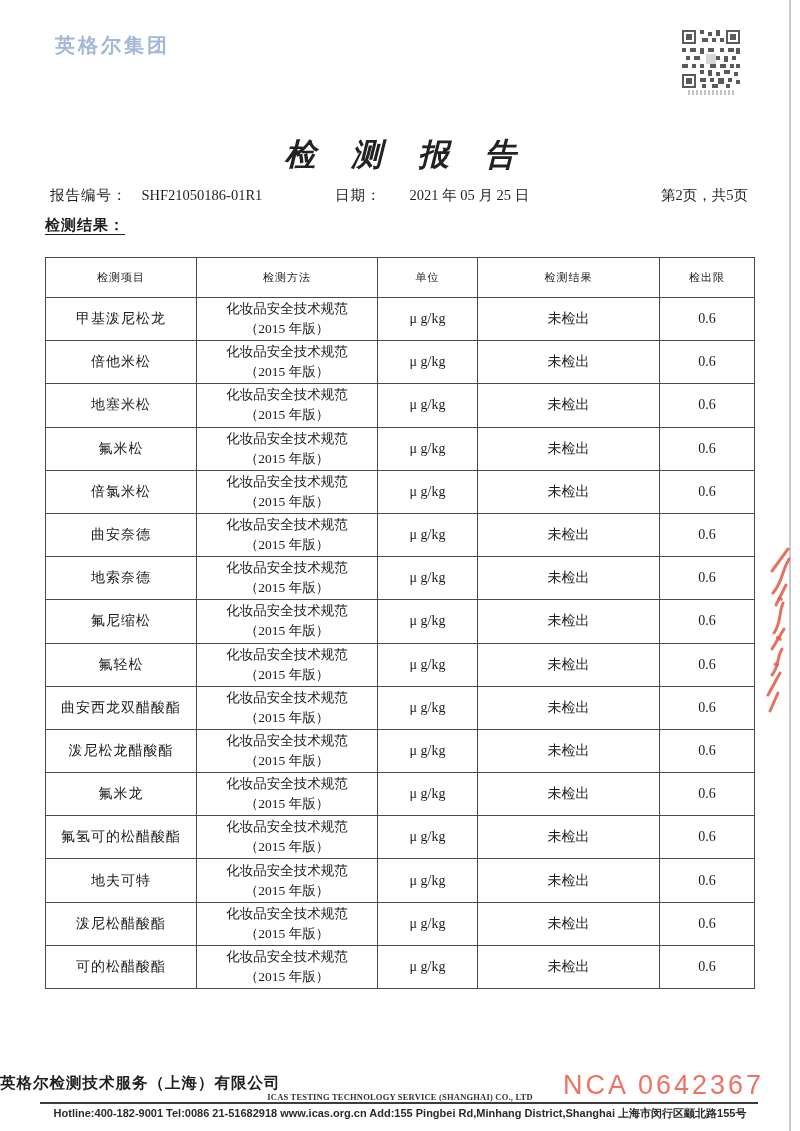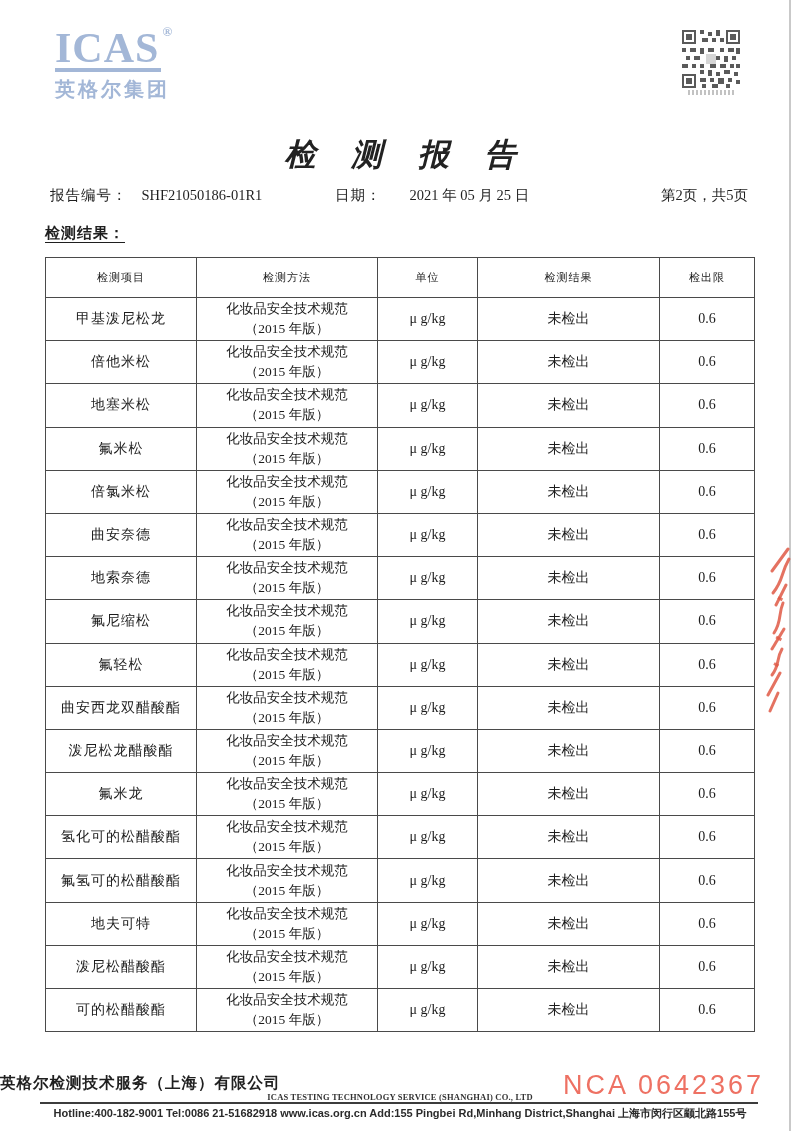--- a/index.html
+++ b/index.html
@@ -54,21 +54,21 @@
   .meta { position: absolute; top: 186px; left: 50px; right: 48px; font-size: 14.5px; }
   .meta-left { position: absolute; left: 0; top: 0; }
   .meta-label { letter-spacing: 1px; }
   .meta-value { margin-left: 14px; font-family: "Liberation Serif", serif; }
   .meta-date { position: absolute; left: 285px; top: 0; }
   .meta-date .meta-value { margin-left: 28px; }
   .meta-page { position: absolute; right: 4px; top: 0; }
 
   
   .section-label {
-    position: absolute; left: 45px; top: 224px;
+    position: absolute; left: 45px; top: 216px;
     font-size: 15px; font-weight: bold; letter-spacing: 1px;
     text-decoration: underline; text-underline-offset: 4px;
   }
 
   
   table.results {
     position: absolute; left: 45px; top: 257px; width: 710px;
     border-collapse: collapse; table-layout: fixed;
     font-size: 14px; color: #1c1c1c;
   }
@@ -115,23 +115,20 @@
   }
 </style>
 </head>
 <body>
 
 <div class="page">
 
   <div class="page-edge"></div>
 
   <div class="logo">
-    <div>
-      <span class="logo-word">ICAS</span><span class="logo-reg">®</span>
-    </div>
     <div class="logo-sub">英格尔集团</div>
   </div>
 
   <div class="qr">
     <svg width="58" height="58" viewBox="0 0 29 29" shape-rendering="crispEdges">
       <rect width="29" height="29" fill="#ffffff"></rect>
       <g fill="#5a5a5a">
         <rect x="0" y="0" width="7" height="7"></rect>
           <rect x="1" y="1" width="5" height="5" fill="#fff"></rect>
           <rect x="2" y="2" width="3" height="3"></rect>
@@ -331,30 +328,20 @@
           <td class="c-item">氟米龙</td>
           <td class="c-method">
             <div class="method-line">化妆品安全技术规范</div>
             <div class="method-line">（2015 年版）</div>
           </td>
           <td class="c-unit">μ g/kg</td>
           <td class="c-result">未检出</td>
           <td class="c-limit">0.6</td>
         </tr>
         <tr>
-          <td class="c-item">氢化可的松醋酸酯</td>
-          <td class="c-method">
-            <div class="method-line">化妆品安全技术规范</div>
-            <div class="method-line">（2015 年版）</div>
-          </td>
-          <td class="c-unit">μ g/kg</td>
-          <td class="c-result">未检出</td>
-          <td class="c-limit">0.6</td>
-        </tr>
-        <tr>
           <td class="c-item">氟氢可的松醋酸酯</td>
           <td class="c-method">
             <div class="method-line">化妆品安全技术规范</div>
             <div class="method-line">（2015 年版）</div>
           </td>
           <td class="c-unit">μ g/kg</td>
           <td class="c-result">未检出</td>
           <td class="c-limit">0.6</td>
         </tr>
         <tr>

